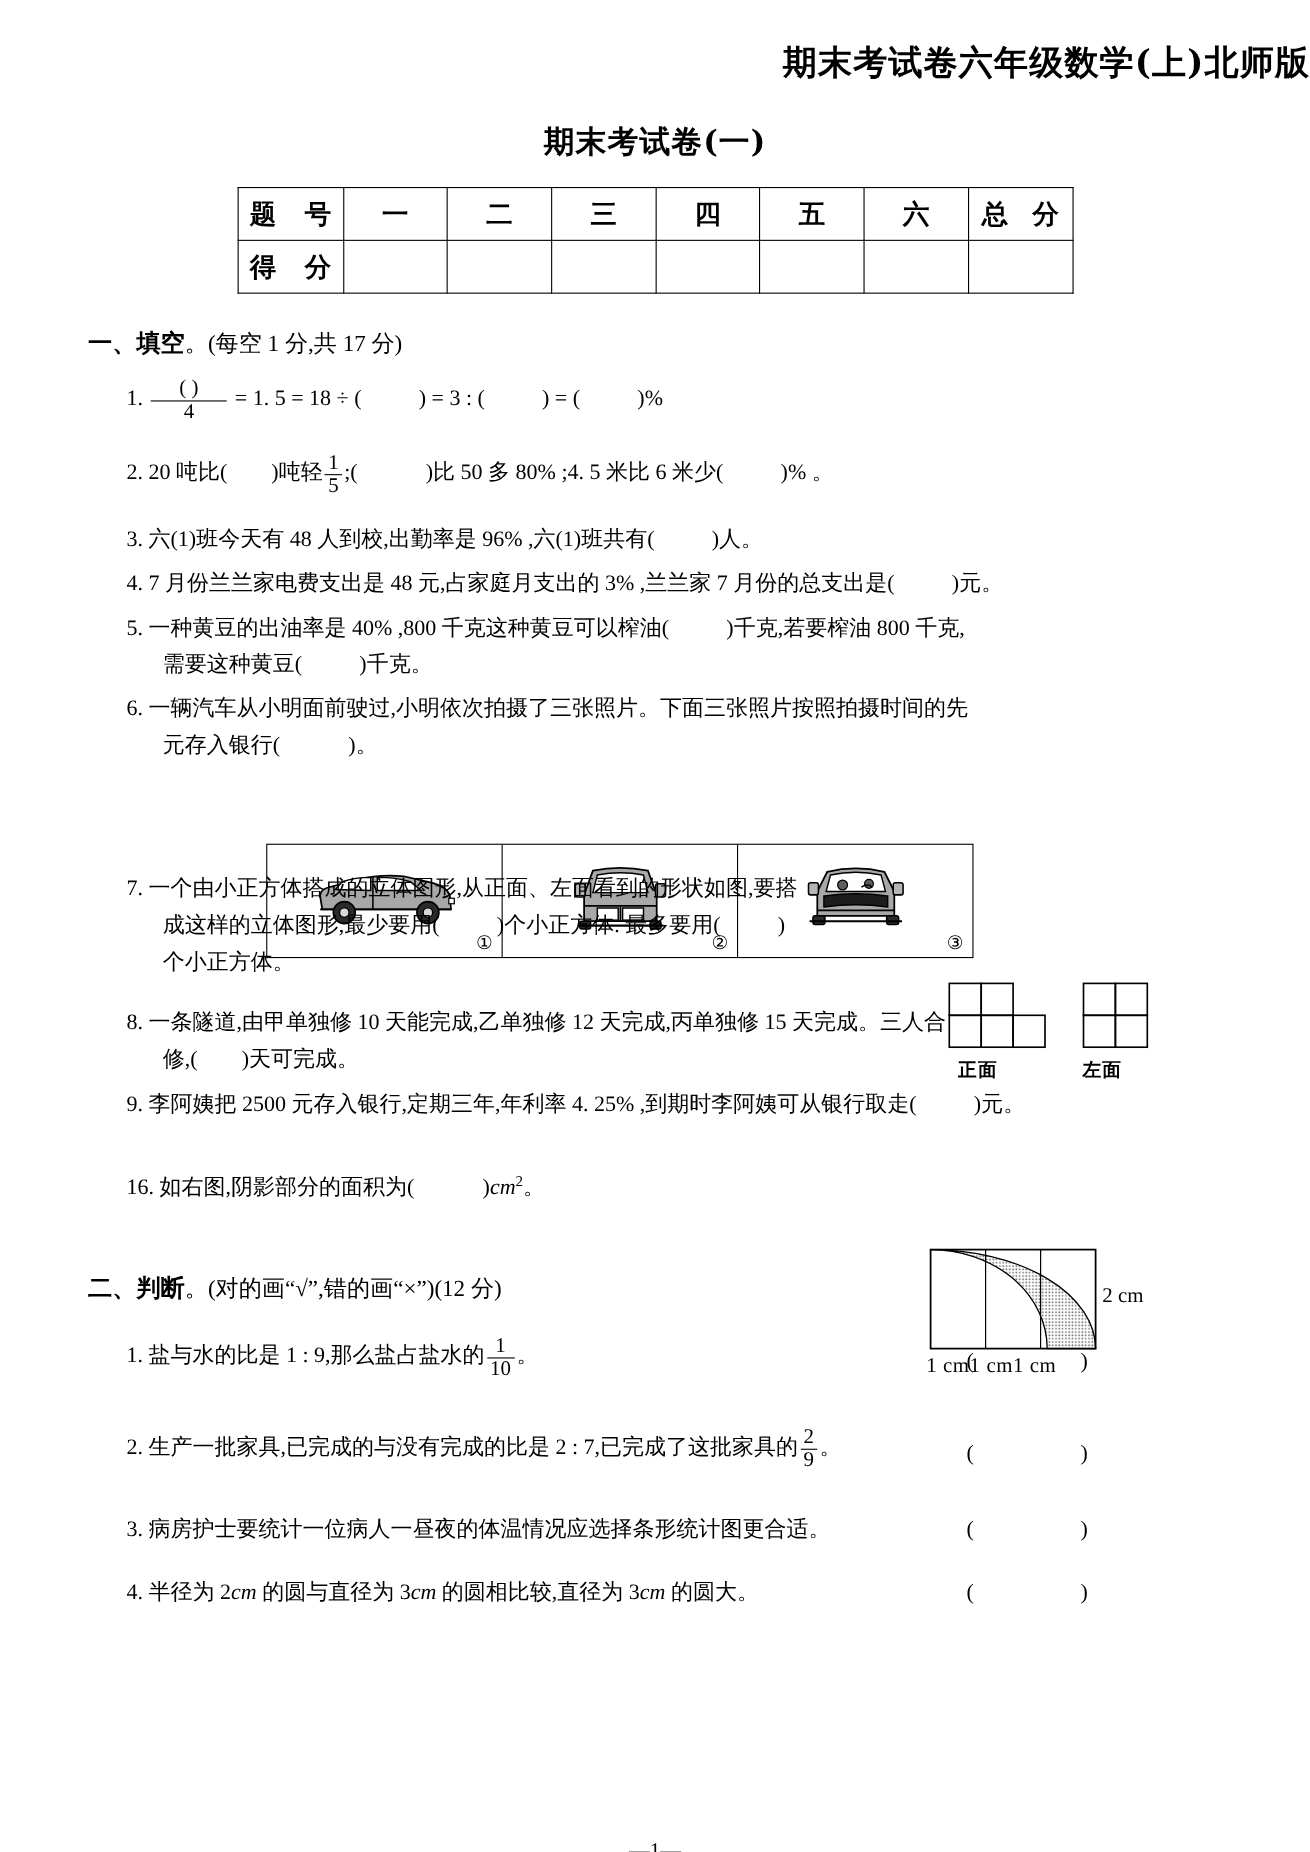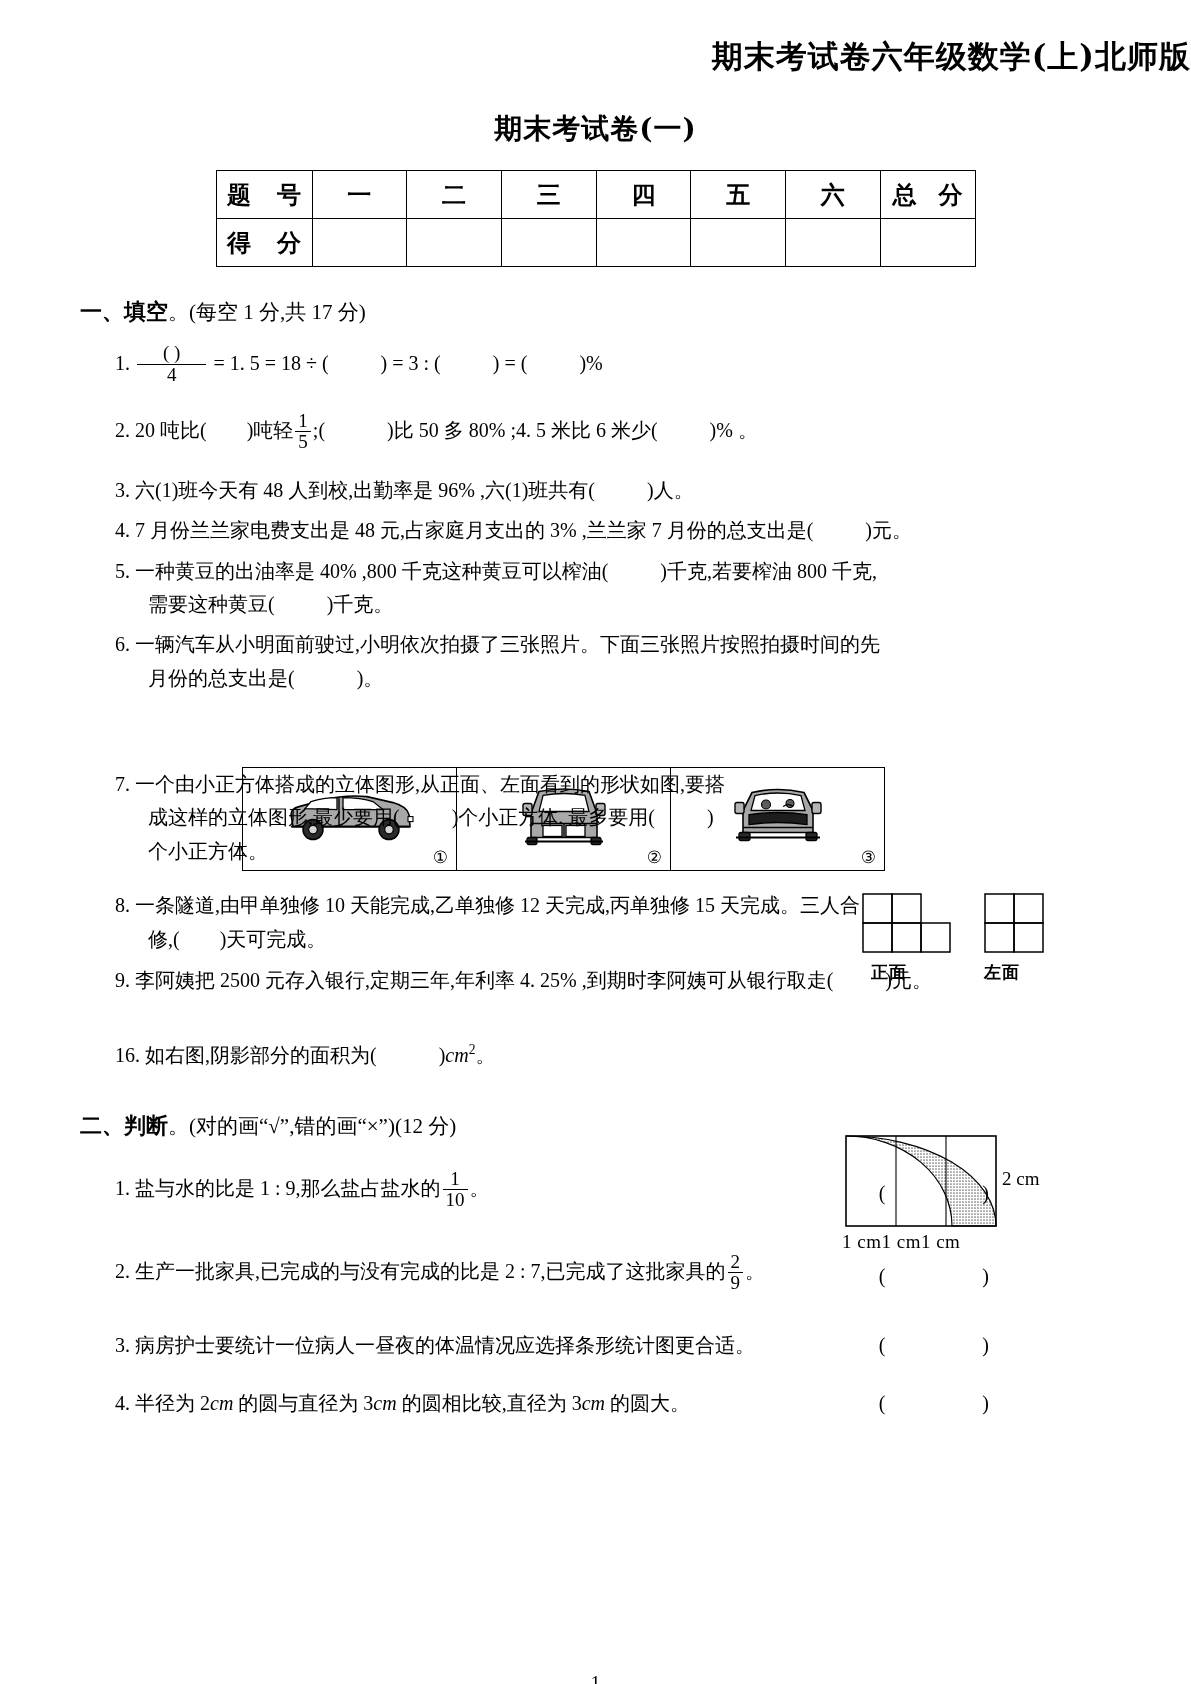--- a/index.html
+++ b/index.html
@@ -221,21 +221,21 @@
 
   <div class="q" style="margin-top:16px;">
     <span>5.</span>
     <span>一种黄豆的出油率是 40% ,800 千克这种黄豆可以榨油(</span><span class="sp"></span><span>)千克,若要榨油 800 千克,</span>
     <span class="ind"><span>需要这种黄豆(</span><span class="sp"></span><span>)千克。</span></span>
   </div>
 
   <div class="q" style="margin-top:16px;">
     <span>6.</span>
     <span>一辆汽车从小明面前驶过,小明依次拍摄了三张照片。下面三张照片按照拍摄时间的先</span>
-    <span class="ind"><span>月份的总支出是(</span><span class="sp-l"></span><span>)。</span></span>
+    <span class="ind"><span>元存入银行(</span><span class="sp-l"></span><span>)。</span></span>
   </div>
 
   <div class="carbox">
     <div class="carcell">
       <svg class="carsvg" width="150" height="70" viewBox="0 0 150 70">
         <path d="M18 44 L16 32 Q16 26 24 24 L50 17 Q70 12 92 14 L118 20 Q132 24 134 32 L135 44 Z" fill="#a8a8a8" stroke="#000" stroke-width="1.6"></path>
         <path d="M30 26 L36 19 Q48 15 62 15 L62 27 Z" fill="#fff" stroke="#000" stroke-width="1.3"></path>
         <path d="M68 15 Q86 15 98 19 L108 27 L68 27 Z" fill="#fff" stroke="#000" stroke-width="1.3"></path>
         <line x1="64" y1="15" x2="64" y2="44" stroke="#000" stroke-width="1.4"></line>
         <path d="M16 44 L135 44" stroke="#000" stroke-width="1.6"></path>
@@ -275,21 +275,21 @@
         <path d="M30 34 Q59 30 88 34 L88 44 Q59 40 30 44 Z" fill="#1d1d1d" stroke="#000" stroke-width="1.3"></path>
         <line x1="24" y1="47" x2="94" y2="47" stroke="#000" stroke-width="1.6"></line>
         <rect x="20" y="52" width="11" height="8" rx="2" fill="#2a2a2a" stroke="#000" stroke-width="1.3"></rect>
         <rect x="87" y="52" width="11" height="8" rx="2" fill="#2a2a2a" stroke="#000" stroke-width="1.3"></rect>
         <line x1="17" y1="57" x2="101" y2="57" stroke="#000" stroke-width="2"></line>
       </svg>
       <span class="carnum">③</span>
     </div>
   </div>
 
-  <div class="q" style="margin-top:82px;max-width:740px;">
+  <div class="q" style="margin-top:106px;max-width:740px;">
     <span>7.</span>
     <span>一个由小正方体搭成的立体图形,从正面、左面看到的形状如图,要搭</span>
     <span class="ind"><span>成这样的立体图形,最少要用(</span><span class="sp"></span><span>)个小正方体. 最多要用(</span><span class="sp"></span><span>)</span></span>
     <span class="ind"><span>个小正方体。</span></span>
   </div>
 
   <div class="cubes">
     <svg width="240" height="100" viewBox="0 0 240 100">
 
       <g stroke="#000" stroke-width="1.5" fill="none">
@@ -341,21 +341,21 @@
       <g stroke="#000" fill="none">
         <rect x="4" y="4" width="150" height="90" stroke-width="1.6"></rect>
         <line x1="54" y1="4" x2="54" y2="94" stroke-width="1.1"></line>
         <line x1="104" y1="4" x2="104" y2="94" stroke-width="1.1"></line>
       </g>
     </svg>
     <span class="dimlabel" style="left:160px;top:36px;">2 cm</span>
     <span class="dimlabel" style="left:0px;top:99px;letter-spacing:0.5px;">1 cm1 cm1 cm</span>
   </div>
 
-  <div class="section-head" style="margin-top:44px;">
+  <div class="section-head" style="margin-top:64px;">
     <b>二、判断</b><span>。(对的画“√”,错的画“×”)(12 分)</span>
   </div>
 
   <div class="q" style="margin-top:28px;">
     <span>1.</span>
     <span>盐与水的比是 1 : 9,那么盐占盐水的</span><span class="frac big"><span class="n">1</span><span class="d">10</span></span><span>。</span>
     <span class="paren" style="top:12px;">(          )</span>
   </div>
 
   <div class="q" style="margin-top:42px;">

